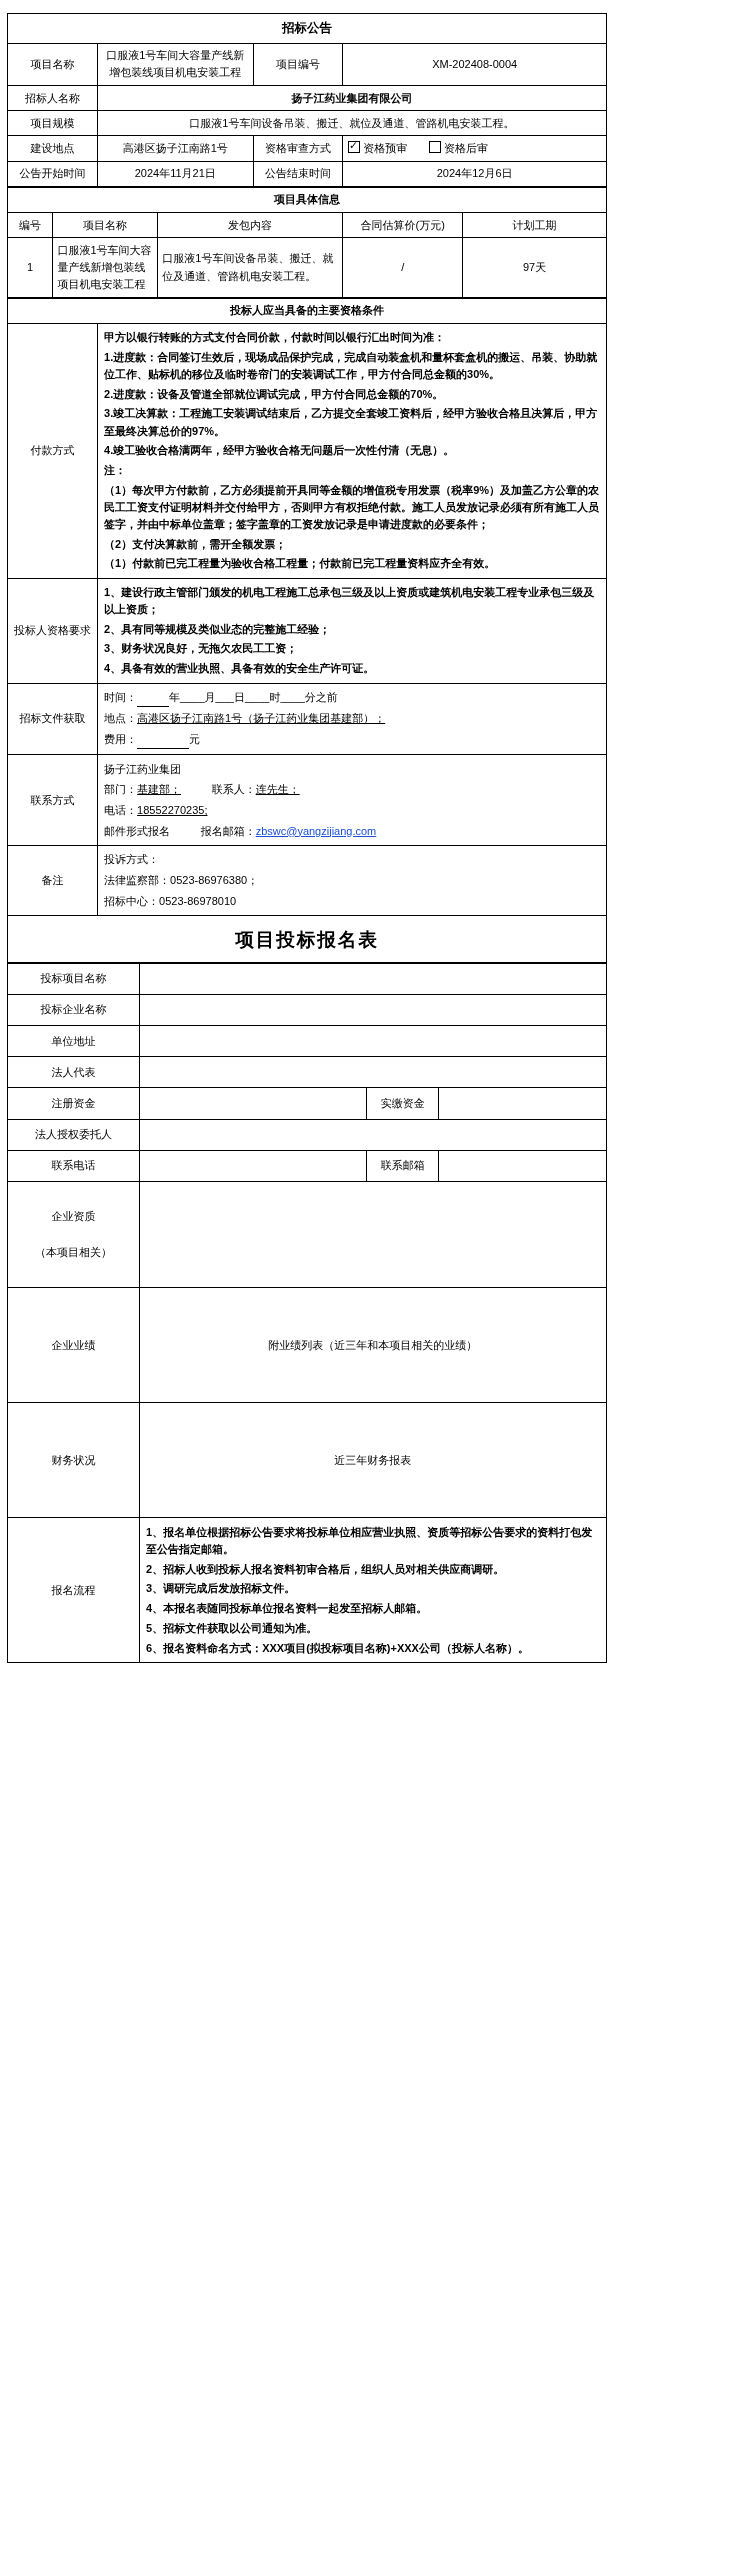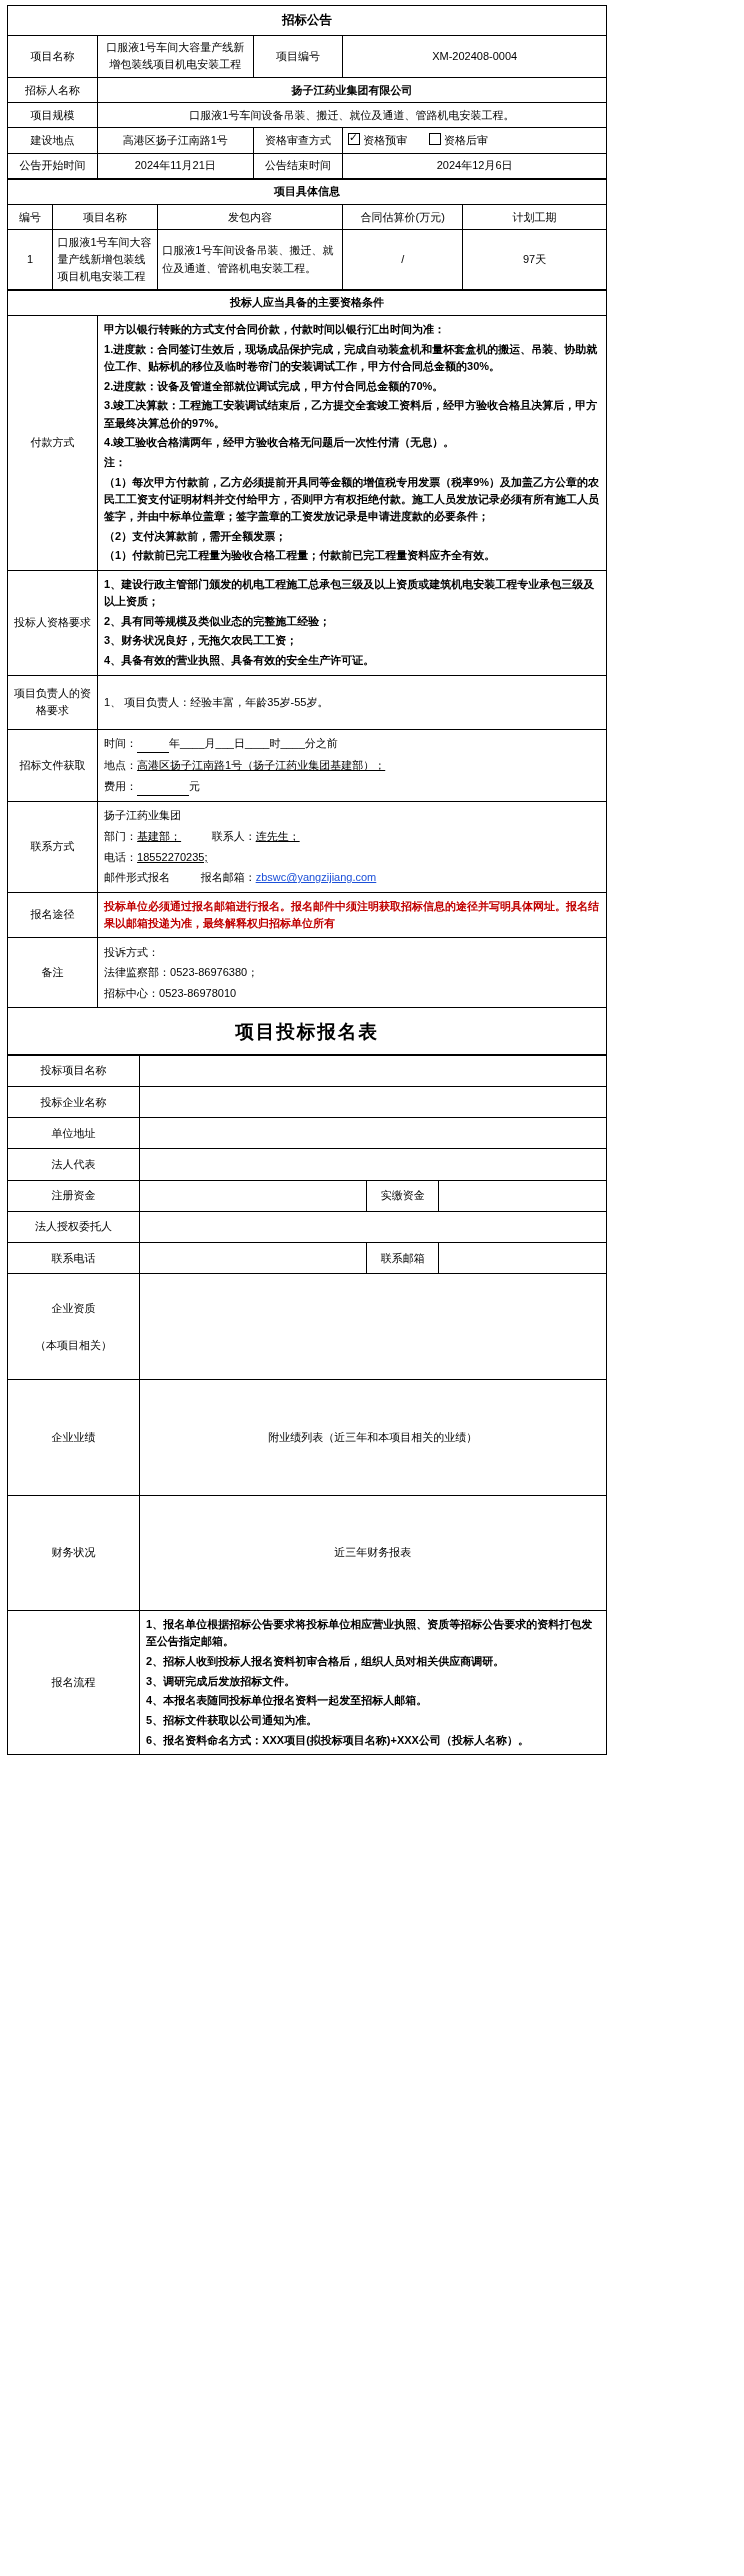--- a/index.html
+++ b/index.html
@@ -1,21 +1,21 @@
 <!DOCTYPE html>
 <html style="font-size:14.3px"><head>
 <meta charset="utf-8">
 <style>
   html,body{margin:0;padding:0;background:#ffffff;}
   body{
     font-family:"Liberation Sans","DejaVu Sans",sans-serif;
     color:#000;
     width:745px;
   }
-  .page{width:614px;box-sizing:border-box;padding:5.3px 7.1px 18px 7.1px;}
+  .page{width:614px;box-sizing:border-box;padding:5.3px 7.1px 18px 7.1px;margin-top:8px;}
   table{border-collapse:collapse;width:100%;table-layout:fixed;}
   td,th{border:0.9px solid #000;padding:3.6px 4.5px;vertical-align:middle;font-size:11px;line-height:1.55;}
   .ttl{
     text-align:center;font-size:12.5px;font-weight:bold;padding:4.5px 0;border:0.9px solid #000;
     border-bottom:0.9px solid #000;
   }
   .c{text-align:center;}
   .l{text-align:left;}
   .b{font-weight:bold;}
   .nowrap{white-space:nowrap;}
@@ -145,24 +145,20 @@
     </tr>
     <tr>
       <td class="c">投标人资格要求</td>
       <td class="l list cellpad">
         <p class="p">1、建设行政主管部门颁发的机电工程施工总承包三级及以上资质或建筑机电安装工程专业承包三级及以上资质；</p>
         <p class="p">2、具有同等规模及类似业态的完整施工经验；</p>
         <p class="p">3、财务状况良好，无拖欠农民工工资；</p>
         <p class="p">4、具备有效的营业执照、具备有效的安全生产许可证。</p>
       </td>
     </tr>
-    <tr>
-      <td class="c">项目负责人的资格要求</td>
-      <td class="l cellpad" style="height:43px;">1、    项目负责人：经验丰富，年龄35岁-55岁。</td>
-    </tr>
 
     <tr>
       <td class="c">招标文件获取</td>
       <td class="l cellpad">
         <p class="p">
           <span>时间：</span><span class="ul">&nbsp;&nbsp;&nbsp;&nbsp;</span><span>年____月___日____时____分之前</span>
         </p>
         <p class="p">
           <span>地点：</span><span class="u">高港区扬子江南路1号（扬子江药业集团基建部）；</span>
         </p>
@@ -185,24 +181,20 @@
           <span>电话：</span><span class="u">18552270235;</span>
         </p>
         <p class="p">
           <span>邮件形式报名</span>
           &nbsp;&nbsp;&nbsp;&nbsp;&nbsp;&nbsp;&nbsp;&nbsp;
           <span>报名邮箱：</span><span class="link">zbswc@yangzijiang.com</span>
         </p>
       </td>
     </tr>
 
-    <tr>
-      <td class="c">报名途径</td>
-      <td class="l cellpad redbold">投标单位必须通过报名邮箱进行报名。报名邮件中须注明获取招标信息的途径并写明具体网址。报名结果以邮箱投递为准，最终解释权归招标单位所有</td>
-    </tr>
 
     <tr>
       <td class="c">备注</td>
       <td class="l cellpad">
         <p class="p">投诉方式：</p>
         <p class="p">法律监察部：0523-86976380；</p>
         <p class="p">招标中心：0523-86978010</p>
       </td>
     </tr>
   </tbody>

